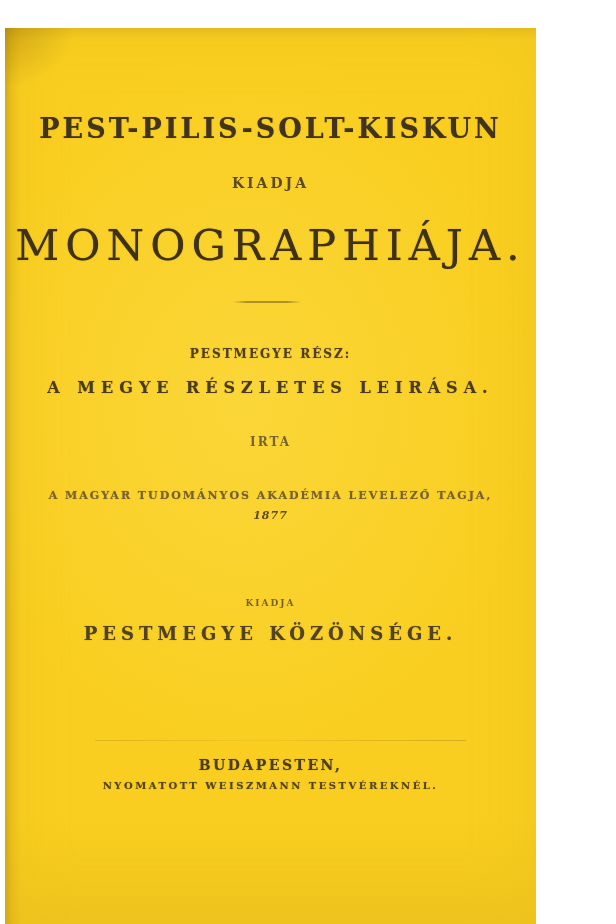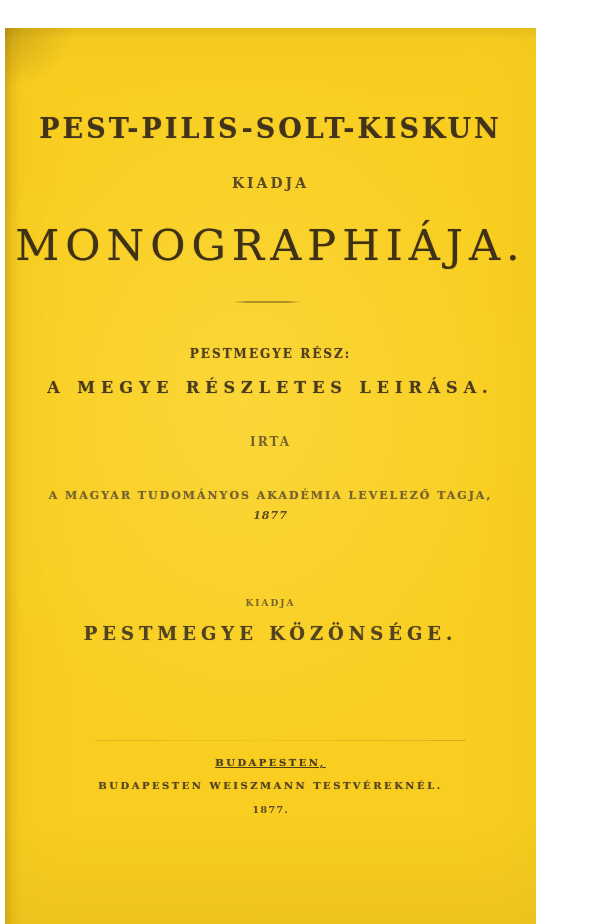--- a/index.html
+++ b/index.html
@@ -47,21 +47,21 @@
   .t-author    {top:426px; font-size:23px; letter-spacing:5px; color:#55441F; text-shadow:0 0 1px rgba(85,68,31,0.55);}
   .t-authtitle {top:461px; font-size:11px;letter-spacing:2px; color:var(--ink_faded); text-shadow:0 0 1px rgba(117,98,47,0.5);text-align:center;}
   .t-authyear  {top:481px; font-size:11px; letter-spacing:1px; color:var(--ink_mid);font-style:italic;}
   .t-kiadja    {top:570px; font-size:9px;  letter-spacing:2px; color:var(--ink_faded);}
   .t-publisher {top:595px; font-size:18px; letter-spacing:5px; color:#514221; text-shadow:0 0 1px rgba(81,66,33,0.55);}
   .divider-long{
     position:absolute;top:712px;left:90px;right:70px;height:1px;
     background:linear-gradient(90deg, rgba(110,90,30,0.30), rgba(110,90,30,0.10) 45%, rgba(110,90,30,0.40));
     opacity:.7;
   }
-  .t-city      {top:729px; font-size:10px;letter-spacing:2.5px;color:#4C3D1E; text-shadow:0 0 1px rgba(76,61,30,0.5);text-decoration:underline;}
+  .t-city      {top:729px; font-size:14px;letter-spacing:2.5px;color:#4C3D1E; text-shadow:0 0 1px rgba(76,61,30,0.5);}
   .t-printer   {top:752px; font-size:10px; letter-spacing:2.5px; color:#534321; text-shadow:0 0 1px rgba(83,67,33,0.5);}
   .t-year      {top:776px; font-size:10px; letter-spacing:1px;  color:var(--ink_mid);}
 </style>
 </head>
 <body>
 
 <div class="photo">
   <div class="book">
     <div class="corner-shade"></div>
 
@@ -77,16 +77,15 @@
     <div class="line t-irta">IRTA</div>
     <div class="line t-authtitle">A MAGYAR TUDOMÁNYOS AKADÉMIA LEVELEZŐ TAGJA,</div>
     <div class="line t-authyear">1877</div>
 
     <div class="line t-kiadja">KIADJA</div>
     <div class="line t-publisher">PESTMEGYE KÖZÖNSÉGE.</div>
 
     <div class="divider-long"></div>
 
     <div class="line t-city">BUDAPESTEN,</div>
-    <div class="line t-printer">BUDAPESTEN WEISZMANN TESTVÉREKNÉL.</div>
-    <div class="line t-year">1877.</div>
+    <div class="line t-printer">NYOMATOTT WEISZMANN TESTVÉREKNÉL.</div>
   </div>
 </div>
 
 </body></html>

